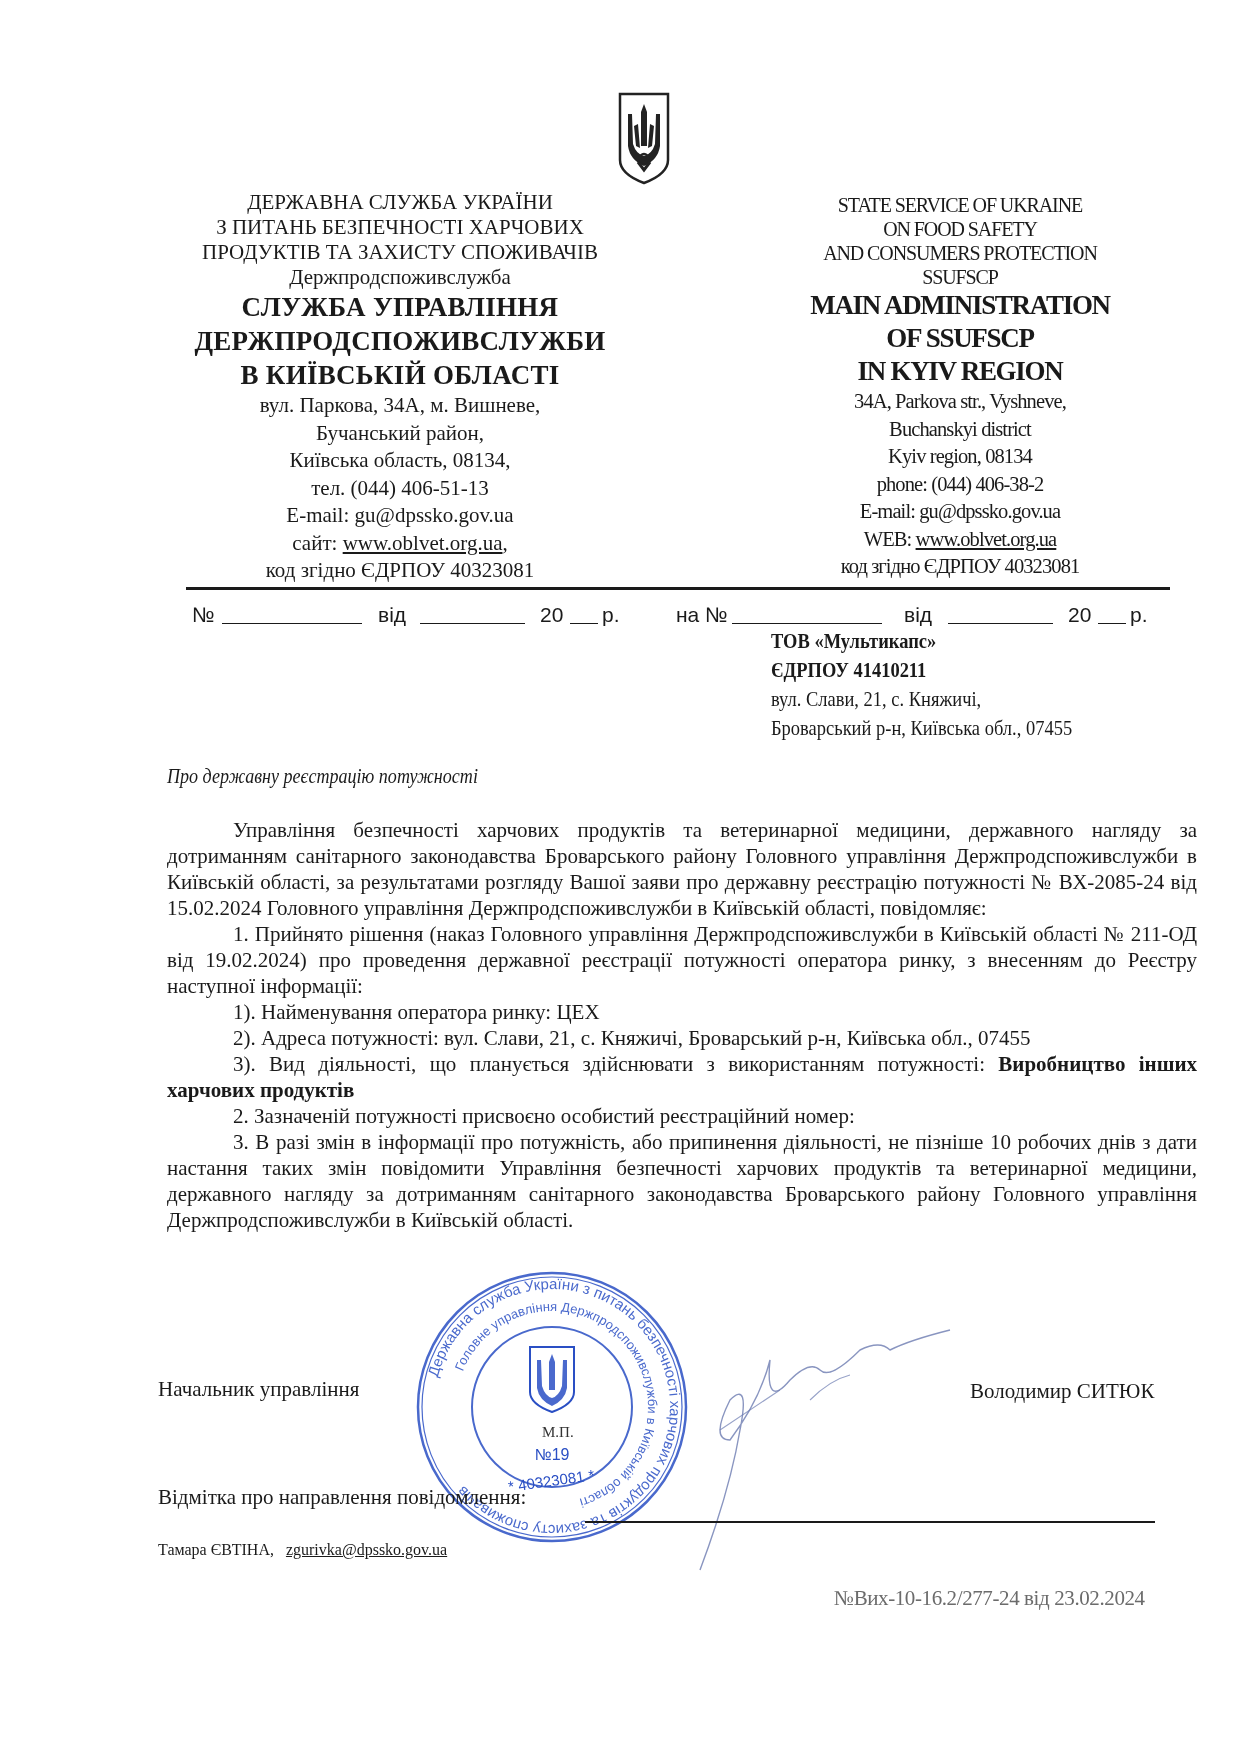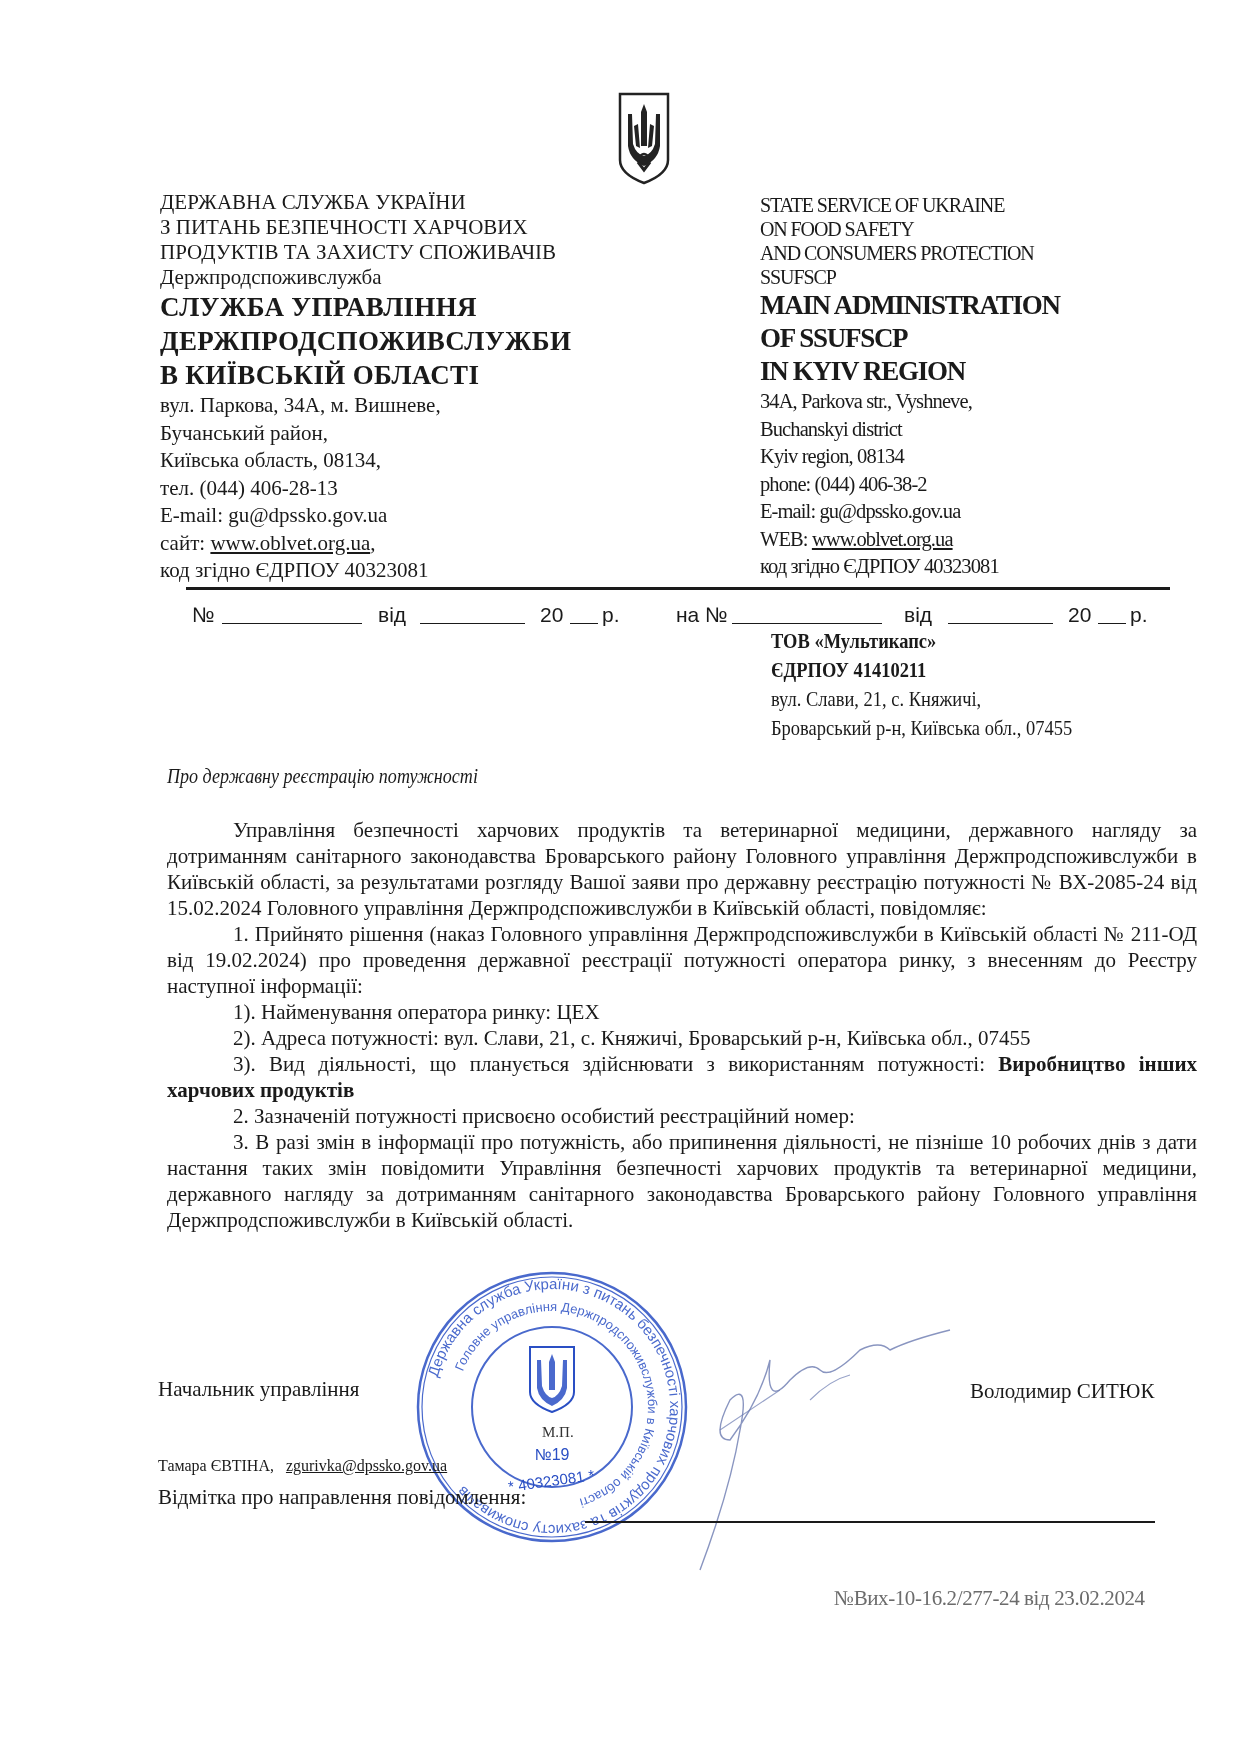--- a/index.html
+++ b/index.html
@@ -1,19 +1,19 @@
 <!DOCTYPE html>
 <html><head>
 <meta charset="utf-8">
 <style>
   html, body { margin: 0; padding: 0; background: #ffffff; }
   body { width: 1240px; height: 1755px; position: relative; overflow: hidden;
          font-family: "Liberation Serif", serif; color: #1a1a1a; }
   .abs { position: absolute; }
-  .center { text-align: left; }
+  .center { text-align: center; }
   .emblem { left: 616px; top: 90px; width: 56px; height: 96px; }
 
   .hdr-ua { left: 160px; top: 190px; width: 480px; }
   .hdr-en { left: 760px; top: 193px; width: 400px; }
   .hdr-ua .l, .hdr-en .l { display: block; line-height: 25px; font-size: 21px; }
   .hdr-en .l { font-size: 20px; letter-spacing: -1.1px; line-height: 24px; }
   .hdr-ua .b { font-weight: bold; font-size: 27px; line-height: 34px; letter-spacing: 0.3px; }
   .hdr-en .b { font-weight: bold; font-size: 27px; line-height: 33px; letter-spacing: -1.3px; }
   .hdr-ua .addr { font-size: 21px; line-height: 27.5px; }
   .hdr-en .addr { font-size: 20.5px; line-height: 27.5px; letter-spacing: -0.9px; }
@@ -37,21 +37,21 @@
   .sub { padding-left: 66px; }
   .regnum { text-align: center !important; font-weight: bold; text-decoration: underline; }
   .bold { font-weight: bold; }
 
   .sig-label { left: 158px; top: 1377px; font-size: 21px; }
   .sig-name { left: 970px; top: 1379px; font-size: 21px; }
   .stamp { left: 412px; top: 1262px; width: 280px; height: 290px; }
   .signature { left: 660px; top: 1320px; width: 300px; height: 260px; }
   .mark { left: 158px; top: 1485px; font-size: 21px; }
   .mark-line { left: 585px; top: 1521px; width: 570px; height: 1.5px; background: #1a1a1a; }
-  .executor { left: 158px; top: 1457px; font-size: 16px; }
+  .executor { left: 158px; top: 1541px; font-size: 16px; }
   .executor .u { margin-left: 12px; }
   .outnum { left: 834px; top: 1586px; font-size: 21px; color: #6b6b6b; letter-spacing: -0.4px; }
 </style>
 </head>
 <body>
 
 <svg class="abs emblem" viewBox="0 0 56 96">
   <path d="M4 4 H52 V70 Q52 84 28 93 Q4 84 4 70 Z" fill="none" stroke="#222" stroke-width="2.5"></path>
   <path d="M28 14 L31 22 L31 56 L25 56 L25 22 Z" fill="#222"></path>
   <path d="M12 24 L16 24 L17 54 Q20 64 28 66 Q36 64 39 54 L40 24 L44 24 L44 56 Q42 70 28 76 Q14 70 12 56 Z" fill="#222"></path>
@@ -64,21 +64,21 @@
   <span class="l">ДЕРЖАВНА СЛУЖБА УКРАЇНИ</span>
   <span class="l">З ПИТАНЬ БЕЗПЕЧНОСТІ ХАРЧОВИХ</span>
   <span class="l">ПРОДУКТІВ ТА ЗАХИСТУ СПОЖИВАЧІВ</span>
   <span class="l">Держпродспоживслужба</span>
   <span class="l b">СЛУЖБА УПРАВЛІННЯ</span>
   <span class="l b">ДЕРЖПРОДСПОЖИВСЛУЖБИ</span>
   <span class="l b">В КИЇВСЬКІЙ ОБЛАСТІ</span>
   <span class="l addr">вул. Паркова, 34А, м. Вишневе,</span>
   <span class="l addr">Бучанський район,</span>
   <span class="l addr">Київська область, 08134,</span>
-  <span class="l addr">тел. (044) 406-28-13</span>
+  <span class="l addr">тел. (044) 406-51-13</span>
   <span class="l addr">E-mail: gu@dpssko.gov.ua</span>
   <span class="l addr"><span>сайт: </span><span class="u">www.oblvet.org.ua</span><span>,</span></span>
   <span class="l addr">код згідно ЄДРПОУ 40323081</span>
 </div>
 
 <div class="abs hdr-en center">
   <span class="l">STATE SERVICE OF UKRAINE</span>
   <span class="l">ON FOOD SAFETY</span>
   <span class="l">AND CONSUMERS PROTECTION</span>
   <span class="l">SSUFSCP</span>

